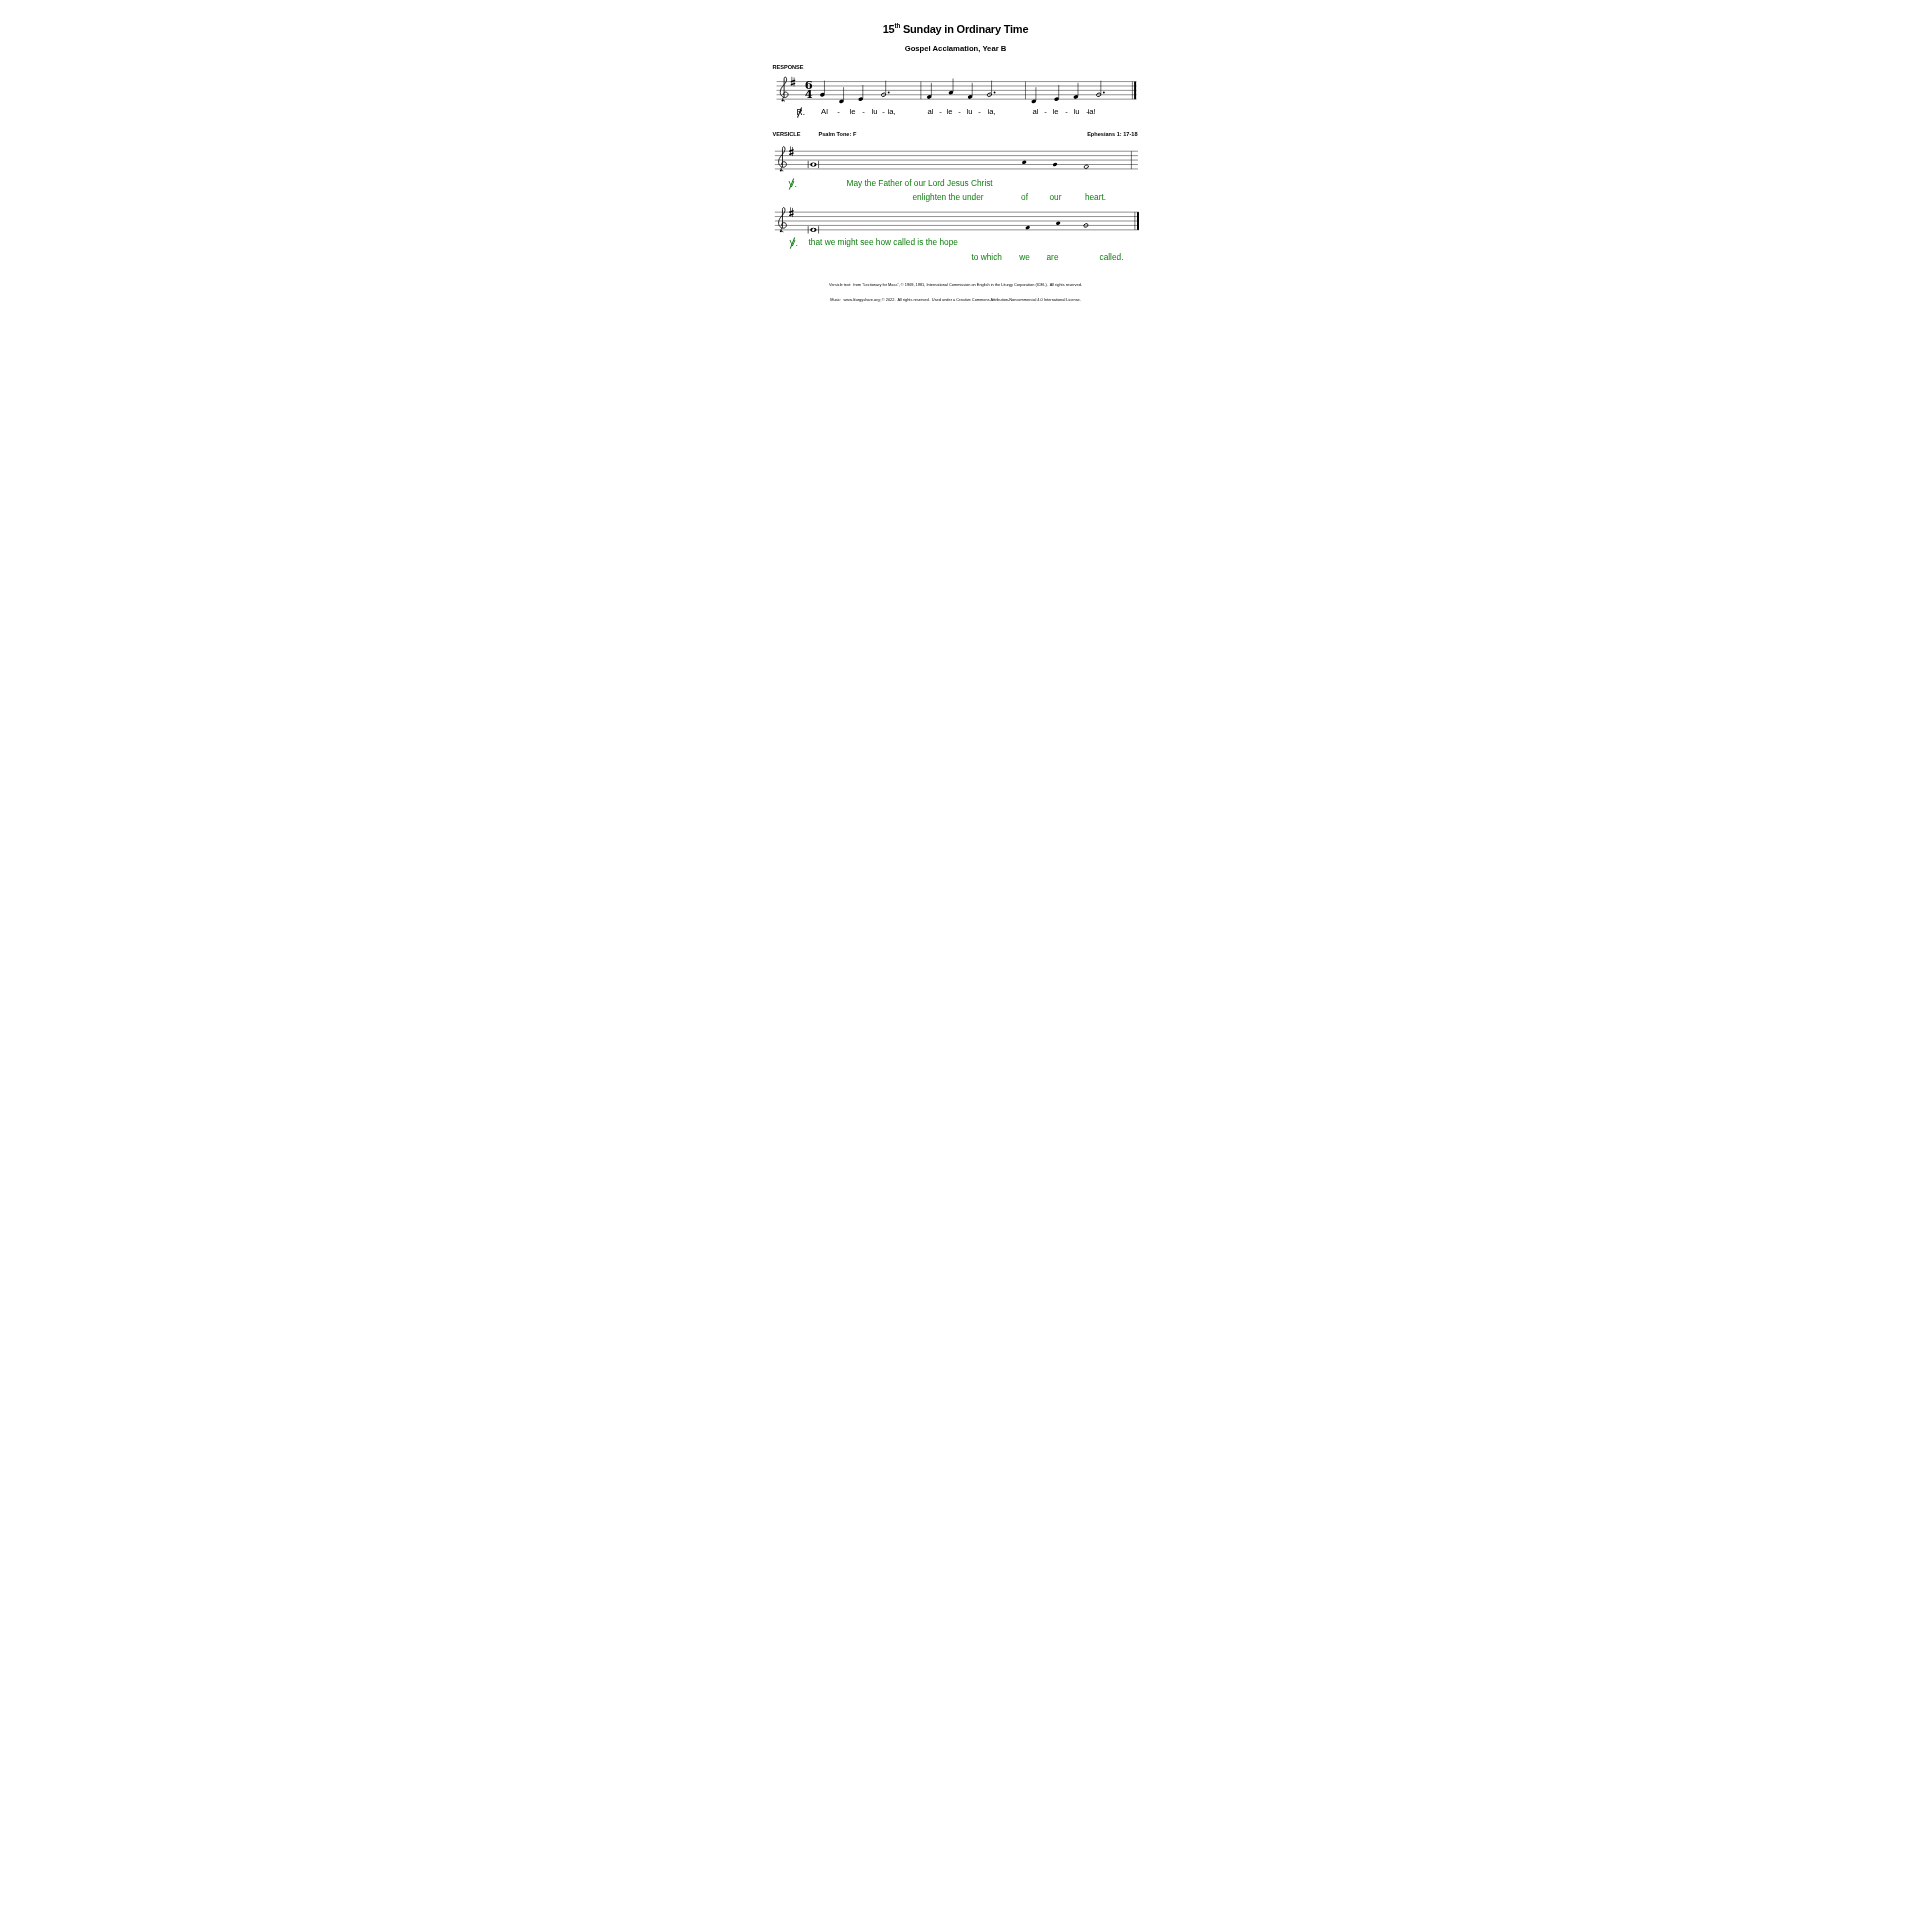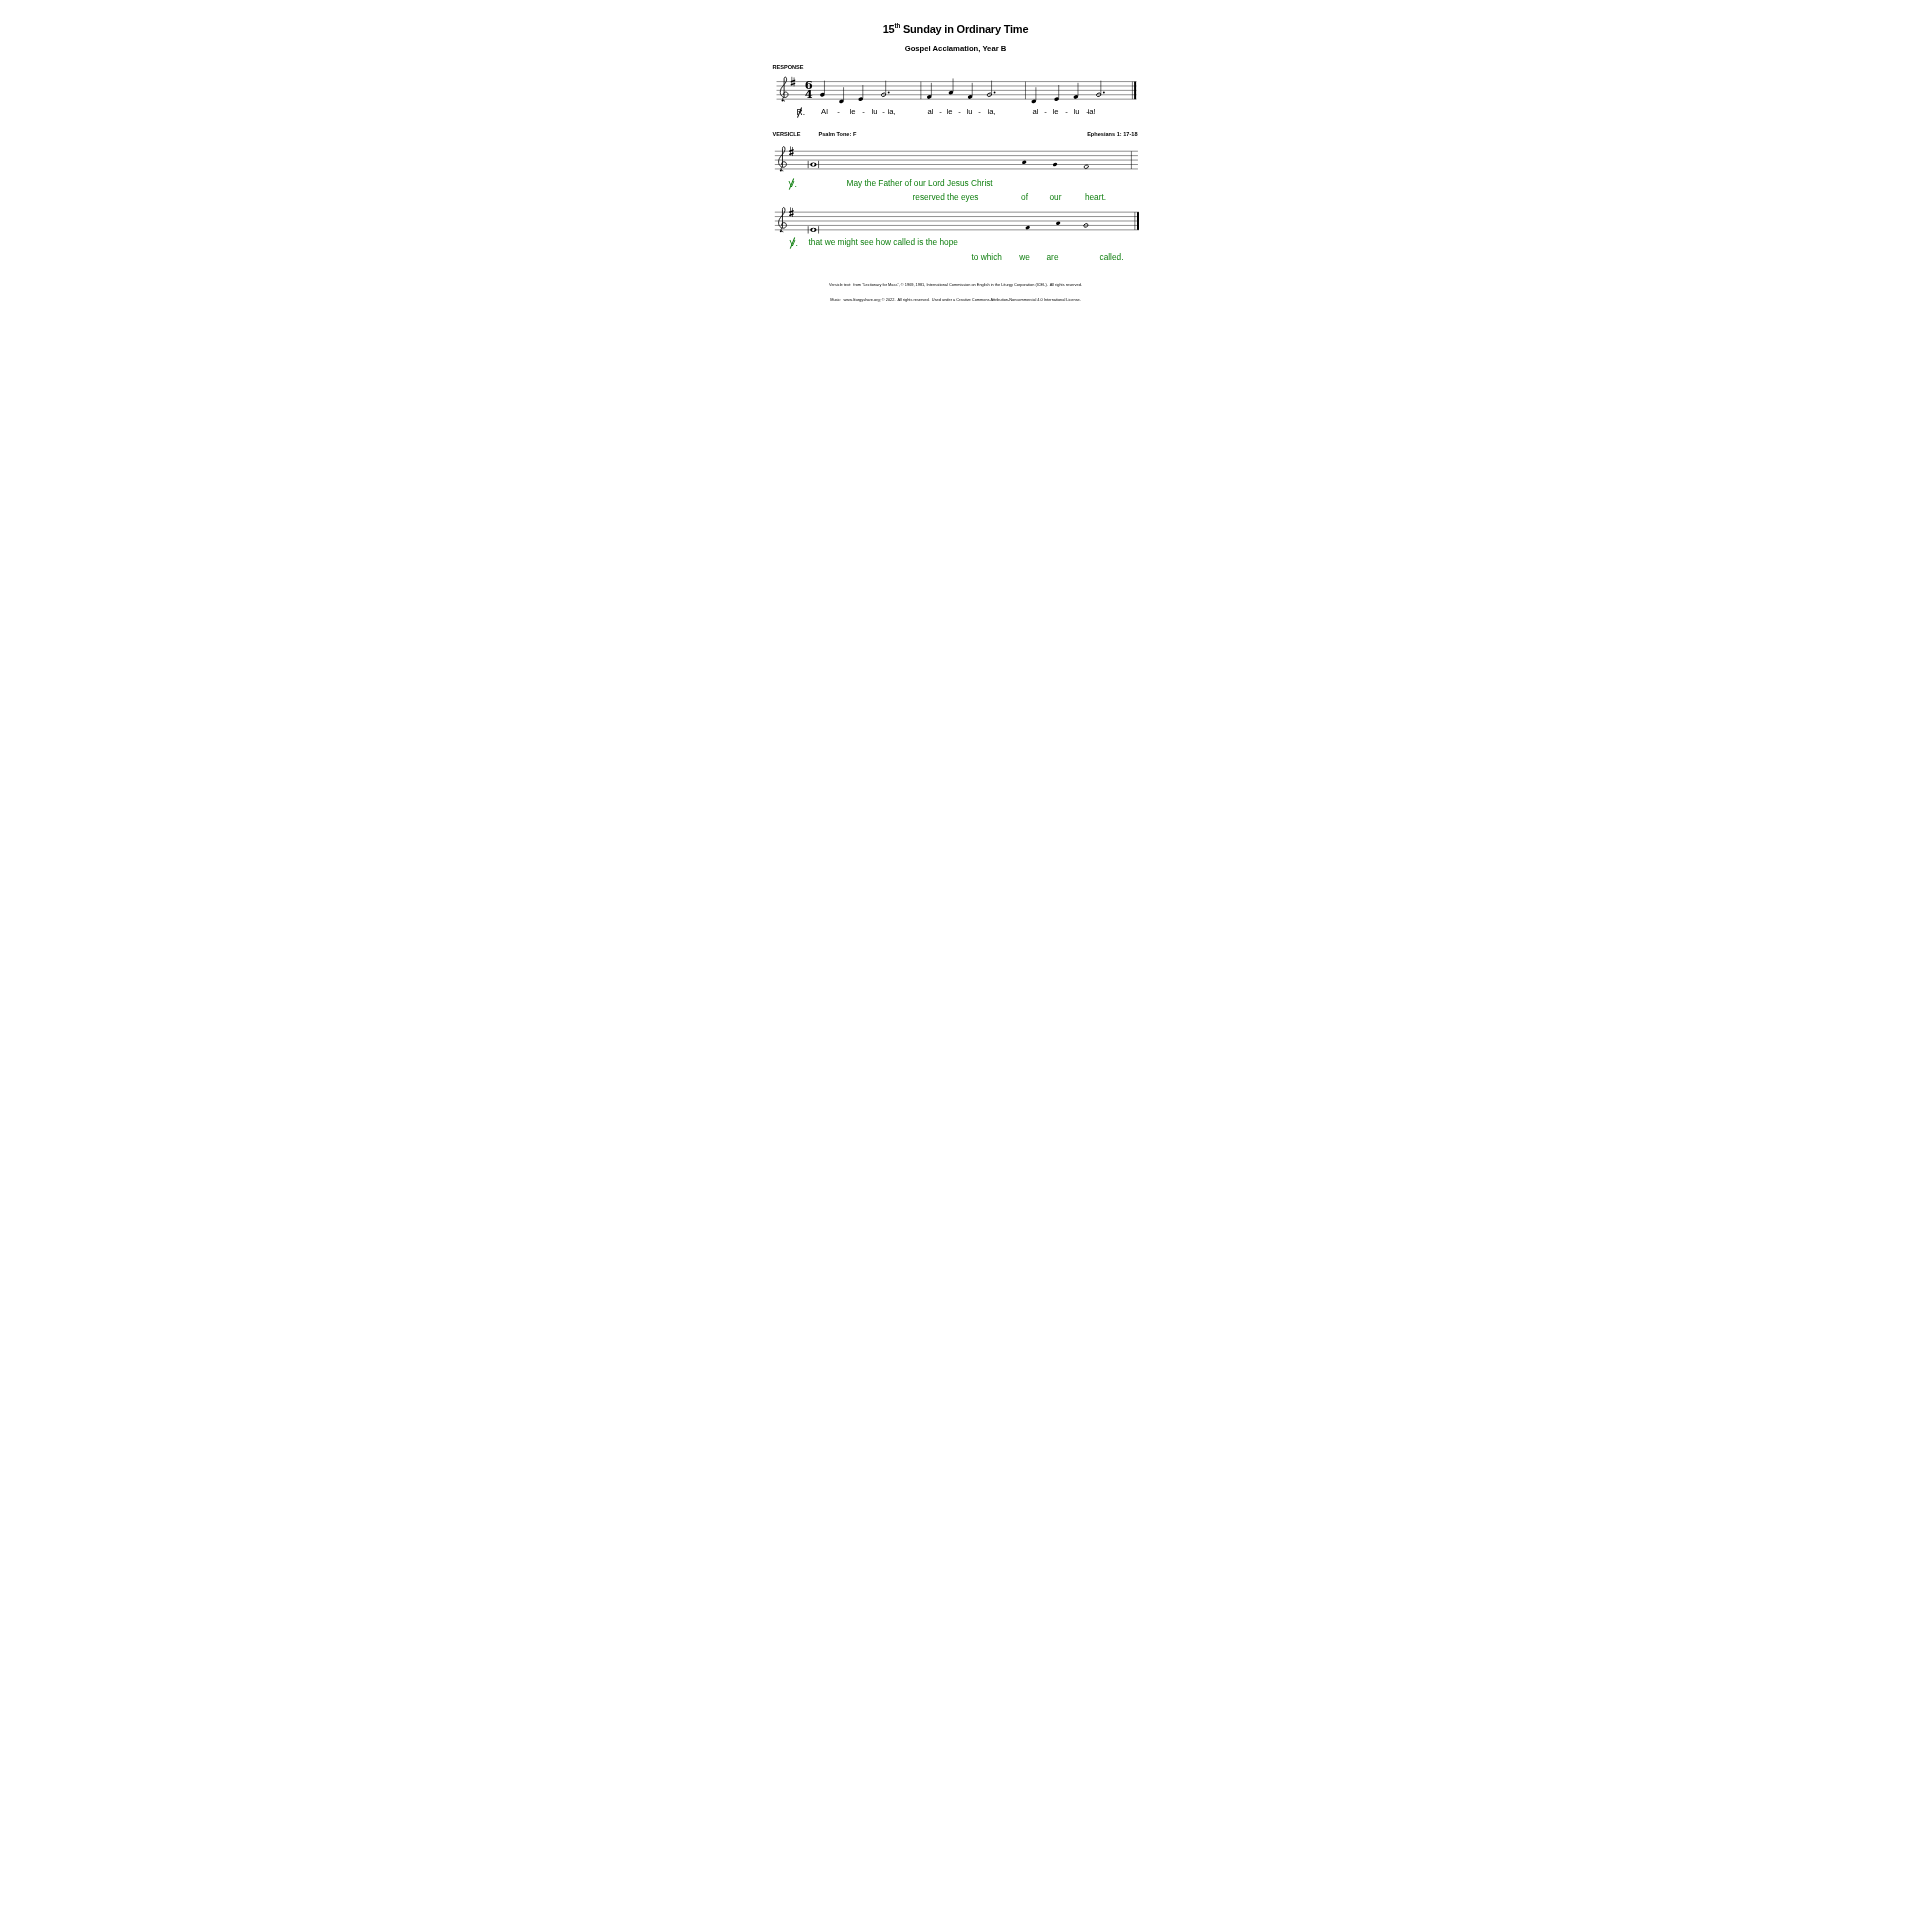--- a/index.html
+++ b/index.html
@@ -269,21 +269,21 @@
       <span class="titem" style="left: 350px;">-</span>
       <span class="titem" style="left: 360px;">lu</span>
       <span class="titem" style="left: 371px;">-</span>
       <span class="titem" style="left: 375px;">ia!</span>
     </div>
     <div class="trow verse" style="top: 179px; color: rgb(14, 126, 14);">
       <span class="titem left mark" style="left: 72px;"><span class="slashed">V<i class="slash"></i></span>.</span>
       <span class="titem left" style="left: 109px; padding-left: 21px;">May the Father of our Lord Jesus Christ</span>
     </div>
     <div class="trow verse" style="top: 193px; color: rgb(14, 126, 14);">
-      <span class="titem left" style="left: 196px;">reserved the eyes</span>
+      <span class="titem left" style="left: 196px;">enlighten the under</span>
       <span class="titem" style="left: 308px; text-align: right;">of</span>
       <span class="titem" style="left: 339px;">our</span>
       <span class="titem" style="left: 379px;">heart.</span>
     </div>
     <div class="trow verse" style="top: 238px; color: rgb(14, 126, 14);">
       <span class="titem left mark" style="left: 73px;"><span class="slashed">V<i class="slash"></i></span>.</span>
       <span class="titem left" style="left: 92px;">that we might see how called is the hope</span>
     </div>
     <div class="trow verse" style="top: 253px; color: rgb(14, 126, 14);">
       <span class="titem left" style="left: 255px;">to which</span>

